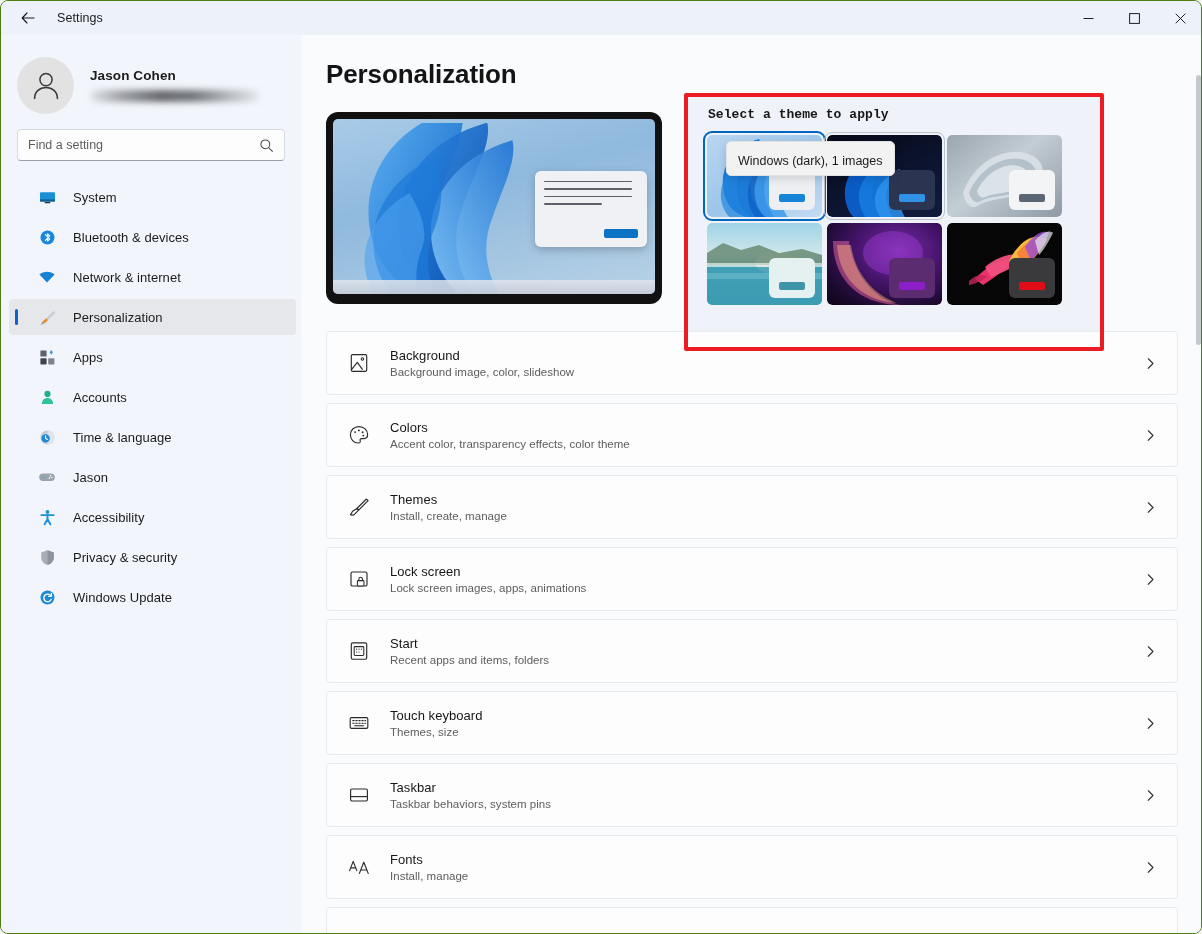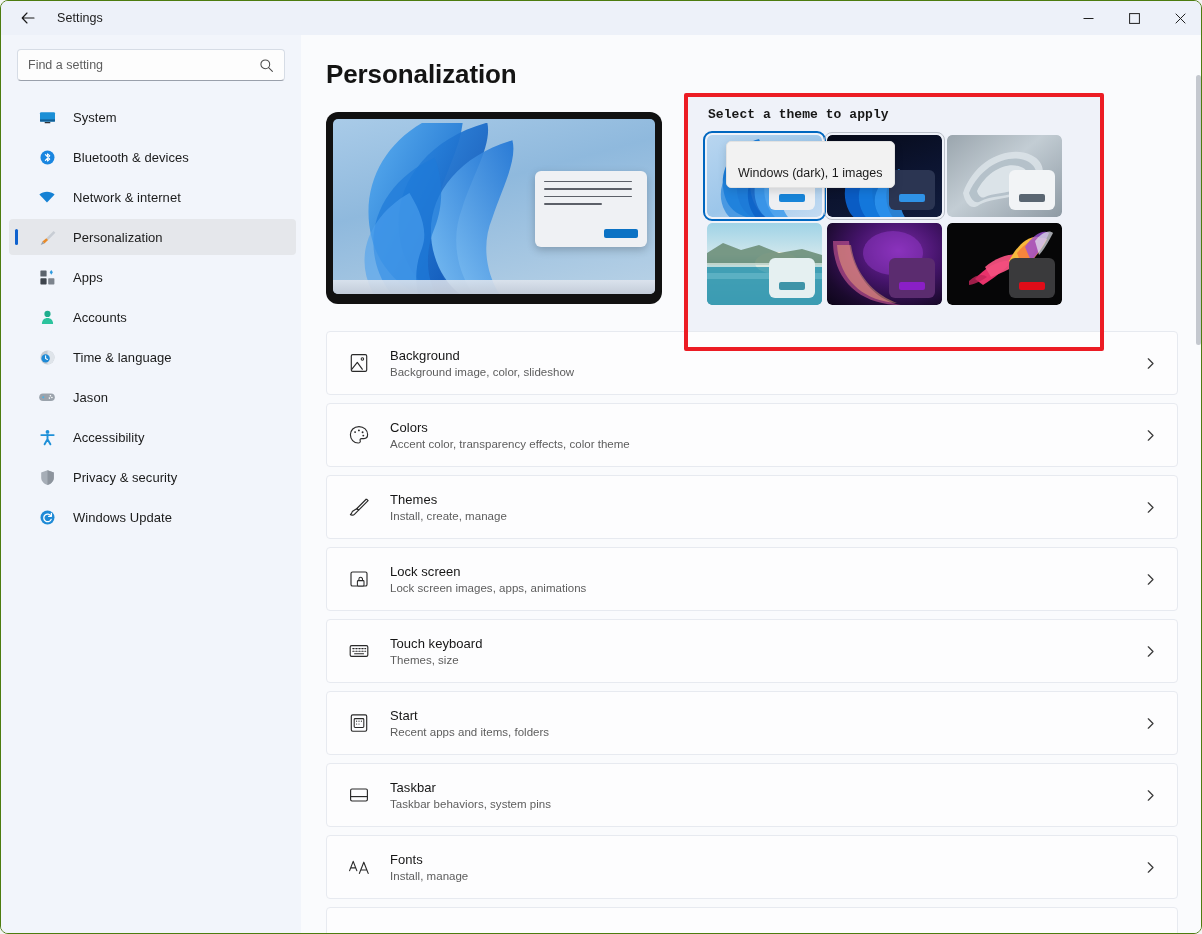--- a/index.html
+++ b/index.html
@@ -247,21 +247,21 @@
     width: 26px; height: 8px;
     border-radius: 2px;
   }
 
   .tooltip {
     position: absolute;
     left: 425px; top: 51px;
     background: #F2F2F2;
     border: 1px solid #E2E2E2;
     border-radius: 5px;
-    padding: 24px 11px 7px 11px;
+    padding: 12px 11px 7px 11px;
     font-size: 12.5px; color: #1b1b1b;
     box-shadow: 0 3px 8px rgba(0,0,0,0.13);
     white-space: nowrap;
     z-index: 40;
   }
 
   .redbox {
     position: absolute;
     left: 383px; top: 3px;
     width: 420px; height: 258px;
@@ -342,20 +342,32 @@
       <div class="win-btn close">
         <svg width="11" height="11" viewBox="0 0 11 11">
           <path d="M0.7 0.7 L10.3 10.3 M10.3 0.7 L0.7 10.3" stroke="currentColor" stroke-width="1"></path>
         </svg>
       </div>
     </div>
   </div>
 
   <div id="sidebar">
 
+    <div class="profile">
+      <div class="avatar">
+        <svg width="36" height="36" viewBox="0 0 36 36">
+          <circle cx="18" cy="12.6" r="6.1" fill="none" stroke="#3a3a3a" stroke-width="1.5"></circle>
+          <path d="M6.6 31.5 C6.6 24.4 11.8 20.6 18 20.6 C24.2 20.6 29.4 24.4 29.4 31.5" fill="none" stroke="#3a3a3a" stroke-width="1.5" stroke-linecap="round"></path>
+        </svg>
+      </div>
+      <div class="profile-info">
+        <div class="profile-name">Jason Cohen</div>
+        <div class="profile-email-blur"></div>
+      </div>
+    </div>
 
     <div class="search-wrap">
       <div class="search-box">
         <input type="text" placeholder="Find a setting" style="">
         <span class="search-icon">
           <svg width="15" height="15" viewBox="0 0 15 15">
             <circle cx="6.3" cy="6.3" r="4.4" fill="none" stroke="currentColor" stroke-width="1.05"></circle>
             <path d="M9.6 9.6 L13.4 13.4" stroke="currentColor" stroke-width="1.05" stroke-linecap="round"></path>
           </svg>
         </span>
@@ -699,40 +711,20 @@
         <span class="card-chevron">
           <svg width="13" height="13" viewBox="0 0 13 13">
               <path d="M4.3 1.8 L9 6.5 L4.3 11.2" fill="none" stroke="currentColor" stroke-width="1.25" stroke-linecap="round" stroke-linejoin="round"></path>
             </svg>
         </span>
       </div>
 
       <div class="card">
         <span class="card-icon">
           <svg width="22" height="22" viewBox="0 0 22 22">
-            <rect x="2.2" y="5.6" width="17.6" height="10.8" rx="1.4" fill="none" stroke="currentColor" stroke-width="1.15"></rect>
-            <path d="M4.8 8.6 h1.4 M7.8 8.6 h1.4 M10.8 8.6 h1.4 M13.8 8.6 h1.4 M16.8 8.6 h0.9
-                     M4.8 11.2 h1.4 M7.8 11.2 h1.4 M10.8 11.2 h1.4 M13.8 11.2 h1.4 M16.8 11.2 h0.9
-                     M6.6 13.8 h9" stroke="currentColor" stroke-width="1.05" stroke-linecap="round"></path>
-          </svg>
-        </span>
-        <div class="card-text">
-          <div class="card-title">Touch keyboard</div>
-          <div class="card-sub">Themes, size</div>
-        </div>
-        <span class="card-chevron">
-          <svg width="13" height="13" viewBox="0 0 13 13">
-              <path d="M4.3 1.8 L9 6.5 L4.3 11.2" fill="none" stroke="currentColor" stroke-width="1.25" stroke-linecap="round" stroke-linejoin="round"></path>
-            </svg>
-        </span>
-      </div>
-
-      <div class="card">
-        <span class="card-icon">
-          <svg width="22" height="22" viewBox="0 0 22 22">
             <rect x="3.3" y="2.8" width="15.4" height="16.4" rx="1.4" fill="none" stroke="currentColor" stroke-width="1.15"></rect>
             <rect x="6.2" y="6.6" width="9.6" height="8.8" rx="0.9" fill="none" stroke="currentColor" stroke-width="1.05"></rect>
             <circle cx="8.6" cy="9.2" r="0.6" fill="currentColor"></circle>
             <circle cx="11" cy="9.2" r="0.6" fill="currentColor"></circle>
             <circle cx="13.4" cy="9.2" r="0.6" fill="currentColor"></circle>
             <circle cx="8.6" cy="12" r="0.6" fill="currentColor"></circle>
             <circle cx="11" cy="12" r="0.6" fill="currentColor"></circle>
           </svg>
         </span>
         <div class="card-text">
@@ -742,20 +734,40 @@
         <span class="card-chevron">
           <svg width="13" height="13" viewBox="0 0 13 13">
               <path d="M4.3 1.8 L9 6.5 L4.3 11.2" fill="none" stroke="currentColor" stroke-width="1.25" stroke-linecap="round" stroke-linejoin="round"></path>
             </svg>
         </span>
       </div>
 
       <div class="card">
         <span class="card-icon">
           <svg width="22" height="22" viewBox="0 0 22 22">
+            <rect x="2.2" y="5.6" width="17.6" height="10.8" rx="1.4" fill="none" stroke="currentColor" stroke-width="1.15"></rect>
+            <path d="M4.8 8.6 h1.4 M7.8 8.6 h1.4 M10.8 8.6 h1.4 M13.8 8.6 h1.4 M16.8 8.6 h0.9
+                     M4.8 11.2 h1.4 M7.8 11.2 h1.4 M10.8 11.2 h1.4 M13.8 11.2 h1.4 M16.8 11.2 h0.9
+                     M6.6 13.8 h9" stroke="currentColor" stroke-width="1.05" stroke-linecap="round"></path>
+          </svg>
+        </span>
+        <div class="card-text">
+          <div class="card-title">Touch keyboard</div>
+          <div class="card-sub">Themes, size</div>
+        </div>
+        <span class="card-chevron">
+          <svg width="13" height="13" viewBox="0 0 13 13">
+              <path d="M4.3 1.8 L9 6.5 L4.3 11.2" fill="none" stroke="currentColor" stroke-width="1.25" stroke-linecap="round" stroke-linejoin="round"></path>
+            </svg>
+        </span>
+      </div>
+
+      <div class="card">
+        <span class="card-icon">
+          <svg width="22" height="22" viewBox="0 0 22 22">
             <rect x="2.6" y="5" width="16.8" height="12" rx="1.4" fill="none" stroke="currentColor" stroke-width="1.15"></rect>
             <path d="M2.6 12.6 H19.4" stroke="currentColor" stroke-width="1.15"></path>
           </svg>
         </span>
         <div class="card-text">
           <div class="card-title">Taskbar</div>
           <div class="card-sub">Taskbar behaviors, system pins</div>
         </div>
         <span class="card-chevron">
           <svg width="13" height="13" viewBox="0 0 13 13">

